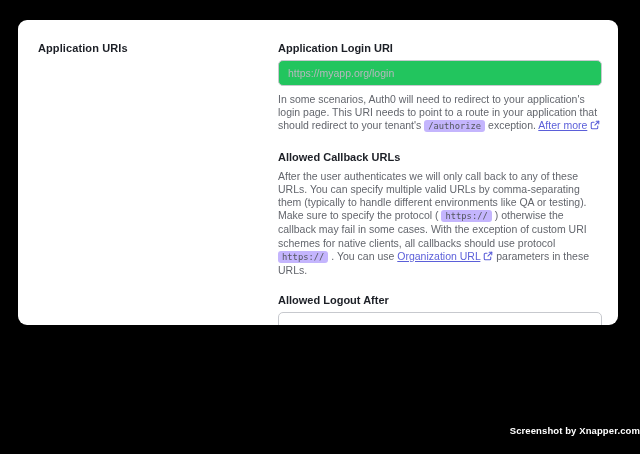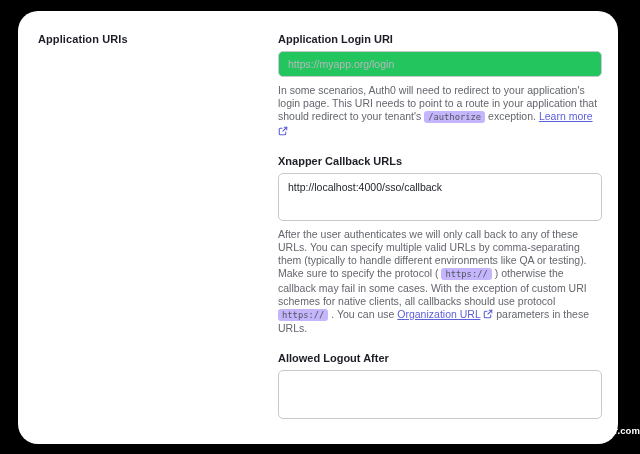--- a/index.html
+++ b/index.html
@@ -5,23 +5,23 @@
   * { margin:0; padding:0; box-sizing:border-box; }
   html,body { width:640px; height:454px; }
   body {
     background:#000;
     font-family:"Liberation Sans", sans-serif;
     position:relative;
     overflow:hidden;
     -webkit-font-smoothing:antialiased;
   }
   .card {
-    position:absolute; left:18px; top:11px;
-    width:600px; height:433px;
-    background:#fff; border-radius:20px;
+    position:absolute; left:18px; top:20px;
+    width:600px; height:305px;
+    background:#fff; border-radius:9px;
     display:flex;
     padding:22px 16px 0 20px;
     overflow:hidden;
     box-shadow:0 4px 18px rgba(0,0,0,.45);
   }
   .left-col { flex:0 0 240px; width:240px; }
   .section-title {
     font-size:11px; font-weight:700; color:#1c1f26; letter-spacing:.1px;
   }
   .right-col { flex:1; min-width:0; }
@@ -81,34 +81,33 @@
 
   <div class="right-col">
 
     <div class="field">
       <div class="field-label">Application Login URI</div>
       <input class="text-input" type="text" placeholder="https://myapp.org/login" style="">
       <div class="help">
         <span>In some scenarios, Auth0 will need to redirect to your application's login page. This URI needs to point to a route in your application that should redirect to your tenant's</span>
         <span class="code">/authorize</span>
         <span>exception.</span>
-        <span class="link">Learn more</span>
+        <span class="link">After more</span>
         <span class="ext-icon">
           <svg viewBox="0 0 12 12" fill="none" stroke="currentColor" stroke-width="1.3" stroke-linecap="round" stroke-linejoin="round">
             <path d="M4.8 2.7H2.7A1.2 1.2 0 0 0 1.5 3.9v5.4a1.2 1.2 0 0 0 1.2 1.2h5.4a1.2 1.2 0 0 0 1.2-1.2V7.2"></path>
             <path d="M7.4 1.5h3.1v3.1"></path>
             <path d="M10.5 1.5 5.9 6.1"></path>
           </svg>
         </span>
       </div>
     </div>
 
     <div class="field">
-      <div class="field-label">Xnapper Callback URLs</div>
-      <textarea class="textarea ta-callback" style="">http://localhost:4000/sso/callback</textarea>
+      <div class="field-label">Allowed Callback URLs</div>
       <div class="help">
         <span>After the user authenticates we will only call back to any of these URLs. You can specify multiple valid URLs by comma-separating them (typically to handle different environments like QA or testing). Make sure to specify the protocol (</span>
         <span class="code">https://</span>
         <span>) otherwise the callback may fail in some cases. With the exception of custom URI schemes for native clients, all callbacks should use protocol</span>
         <span class="code">https://</span>
         <span>. You can use</span>
         <span class="link">Organization URL</span>
         <span class="ext-icon">
           <svg viewBox="0 0 12 12" fill="none" stroke="currentColor" stroke-width="1.3" stroke-linecap="round" stroke-linejoin="round">
             <path d="M4.8 2.7H2.7A1.2 1.2 0 0 0 1.5 3.9v5.4a1.2 1.2 0 0 0 1.2 1.2h5.4a1.2 1.2 0 0 0 1.2-1.2V7.2"></path>

